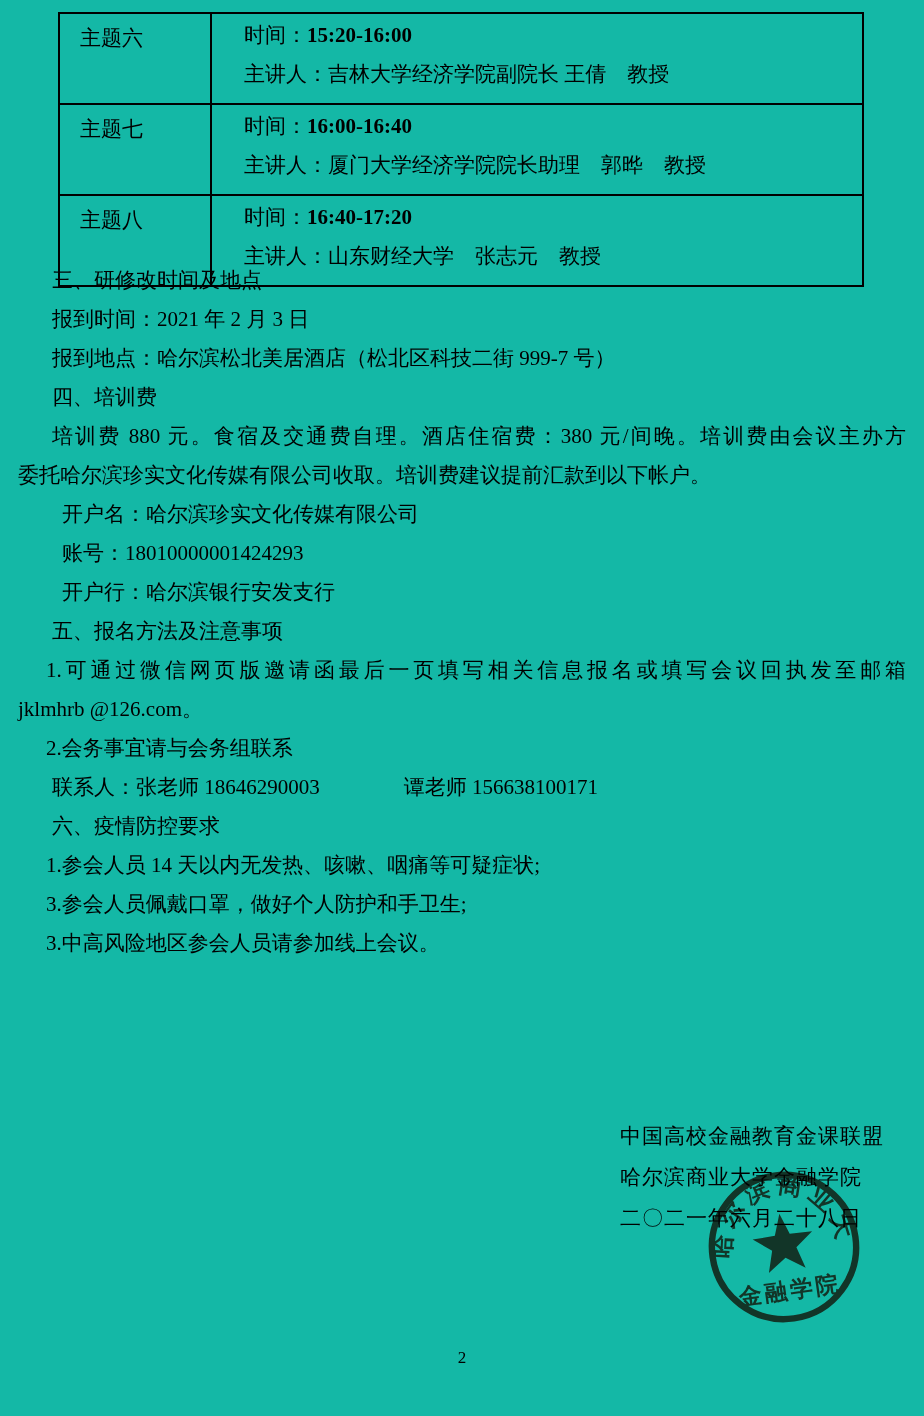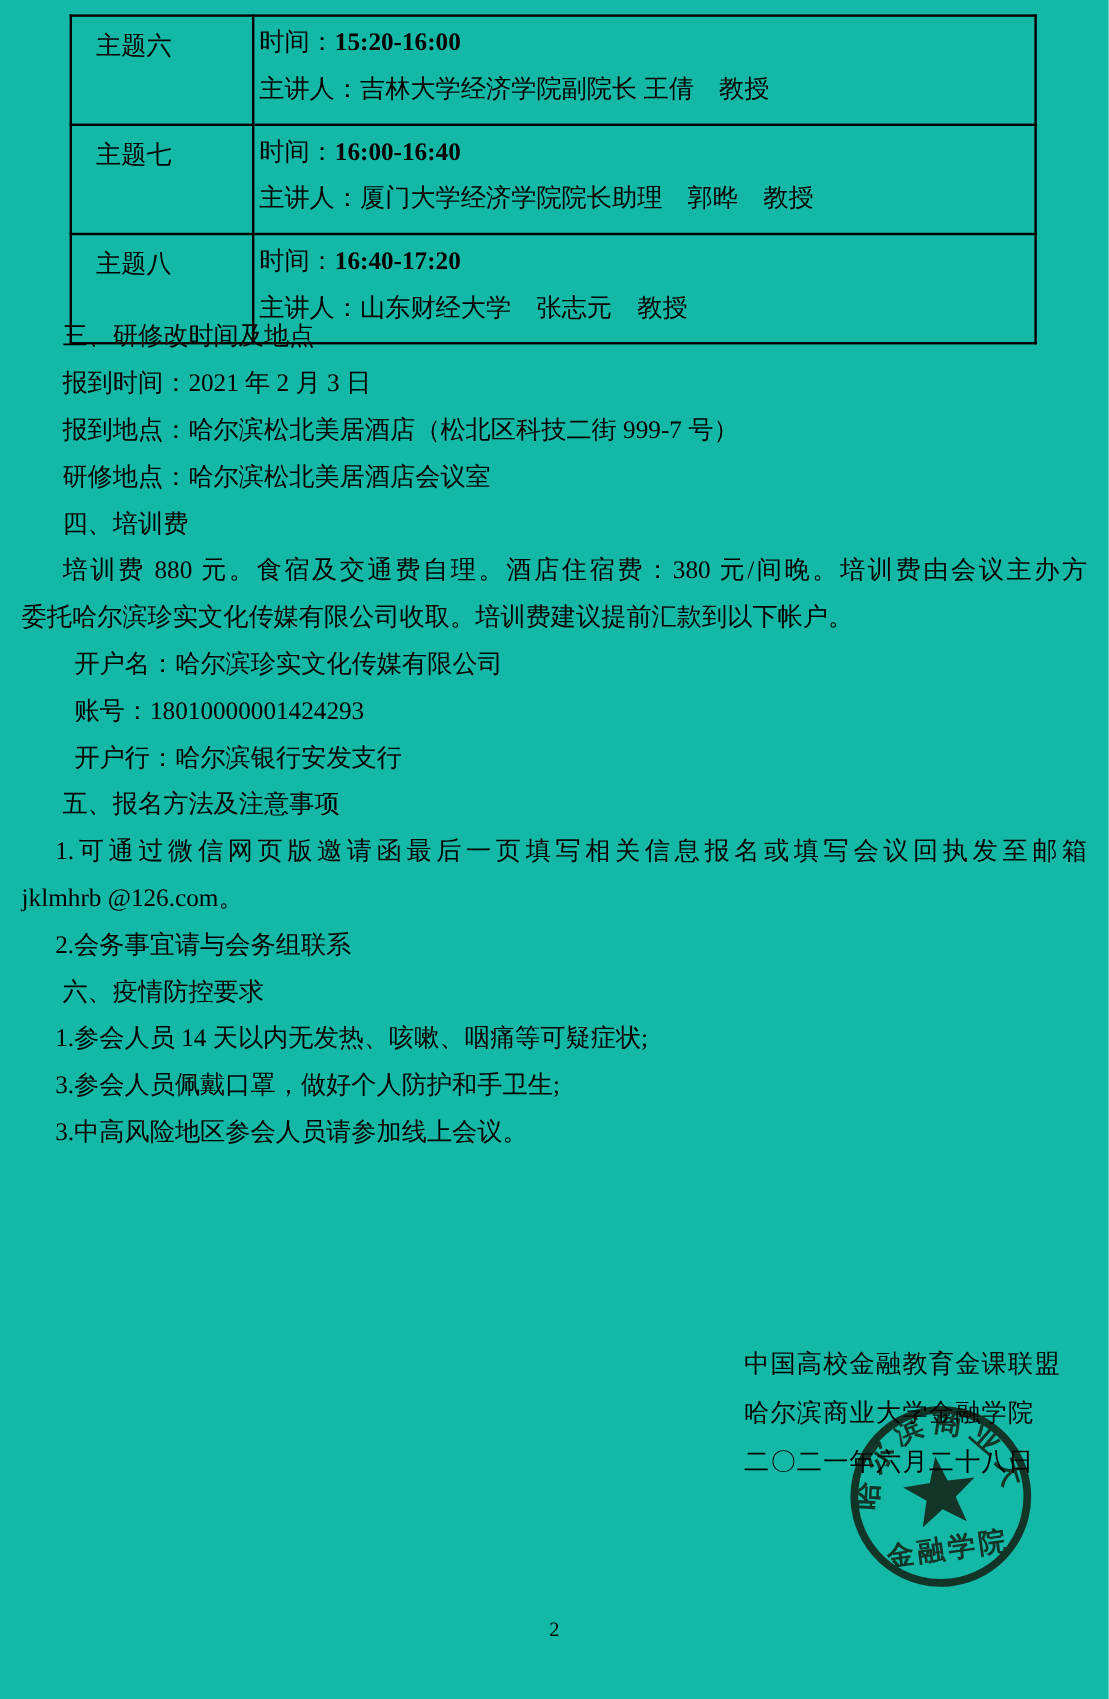--- a/index.html
+++ b/index.html
@@ -16,21 +16,21 @@
     position:absolute;left:58px;top:12px;width:806px;
     border-collapse:collapse;table-layout:fixed;
   }
   .sched td{
     border:2px solid #000;
     vertical-align:top;
     font-size:21px;
     padding:0;
   }
   .sched .c-topic{width:130px;padding:10px 0 0 20px;height:79px;}
-  .sched .c-detail{padding:2px 0 0 4px;}
+  .sched .c-detail{padding:2px 0 0 32px;}
   .sched .cell-line{line-height:39px;white-space:nowrap;}
   .bold{font-weight:bold;}
   
   .body-text{
     position:absolute;left:18px;top:261px;width:888px;
     font-size:21px;
   }
   .body-text p{
     margin:0;height:39px;line-height:39px;
     white-space:nowrap;
@@ -94,31 +94,31 @@
         <div class="cell-line"><span>主讲人：</span><span>山东财经大学　张志元　教授</span></div>
       </td>
     </tr>
   </tbody>
     </table>
 
   <div class="body-text">
     <p class="ind">三、研修改时间及地点</p>
     <p class="ind">报到时间：2021 年 2 月 3 日</p>
     <p class="ind">报到地点：哈尔滨松北美居酒店（松北区科技二街 999-7 号）</p>
-    <p class="ind">研修地点：哈尔滨松北美居酒店会议室</p>
     <p class="ind">四、培训费</p>
     <p class="ind just">培训费 880 元。食宿及交通费自理。酒店住宿费：380 元/间晚。培训费由会议主办方</p>
     <p class="flush">委托哈尔滨珍实文化传媒有限公司收取。培训费建议提前汇款到以下帐户。</p>
     <p class="ind2">开户名：哈尔滨珍实文化传媒有限公司</p>
     <p class="ind2">账号：18010000001424293</p>
     <p class="ind2">开户行：哈尔滨银行安发支行</p>
     <p class="ind">五、报名方法及注意事项</p>
     <p class="ind-num just">1.可通过微信网页版邀请函最后一页填写相关信息报名或填写会议回执发至邮箱</p>
     <p class="flush">jklmhrb @126.com。</p>
     <p class="ind-num">2.会务事宜请与会务组联系</p>
+    <p class="ind">联系人：张老师 18646290003　　　　谭老师 156638100171</p>
     <p class="ind">六、疫情防控要求</p>
     <p class="ind-num">1.参会人员 14 天以内无发热、咳嗽、咽痛等可疑症状;</p>
     <p class="ind-num">3.参会人员佩戴口罩，做好个人防护和手卫生;</p>
     <p class="ind-num">3.中高风险地区参会人员请参加线上会议。</p>
   </div>
 
   <div class="signature">
     <div>中国高校金融教育金课联盟</div>
     <div>哈尔滨商业大学金融学院</div>
     <div>二〇二一年六月二十八日</div>

